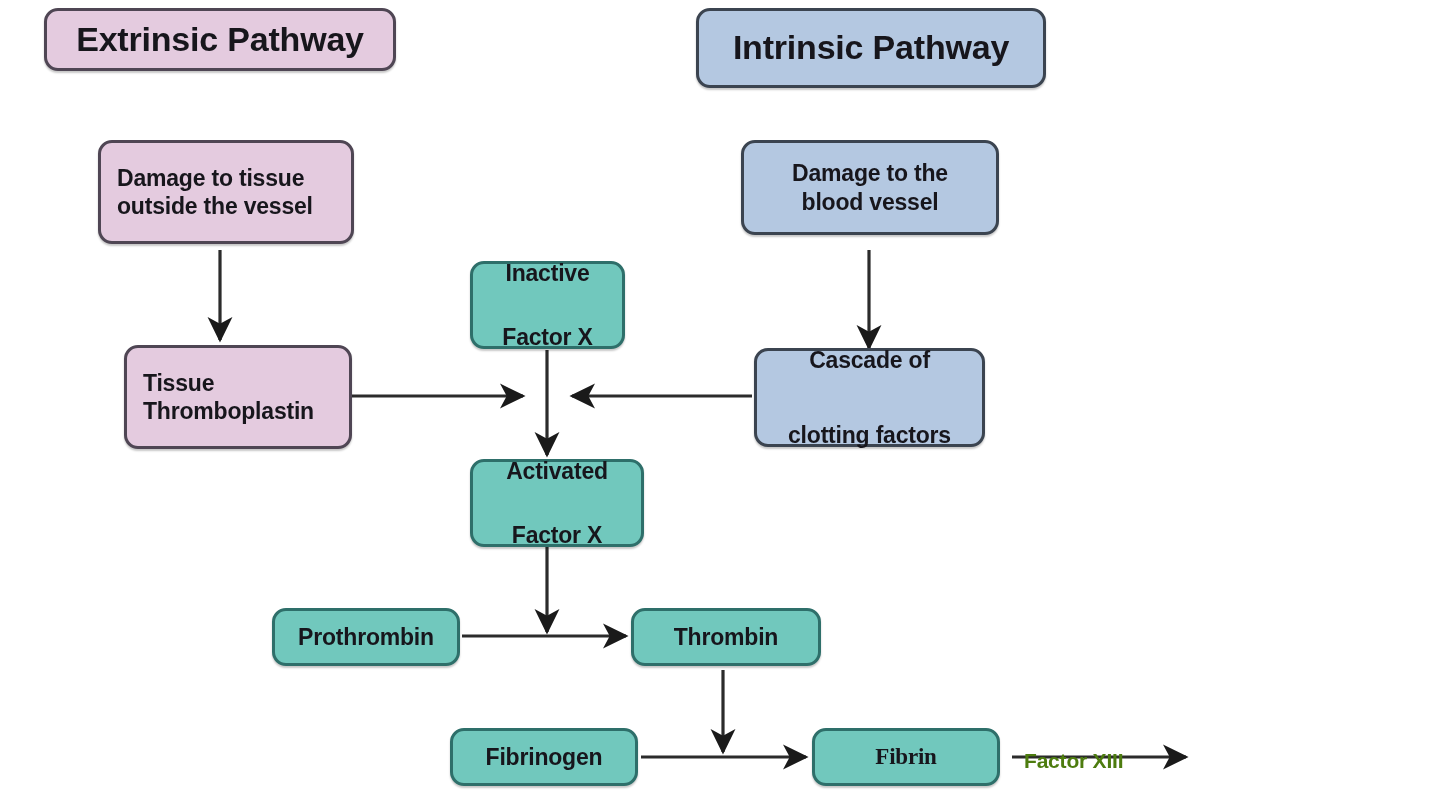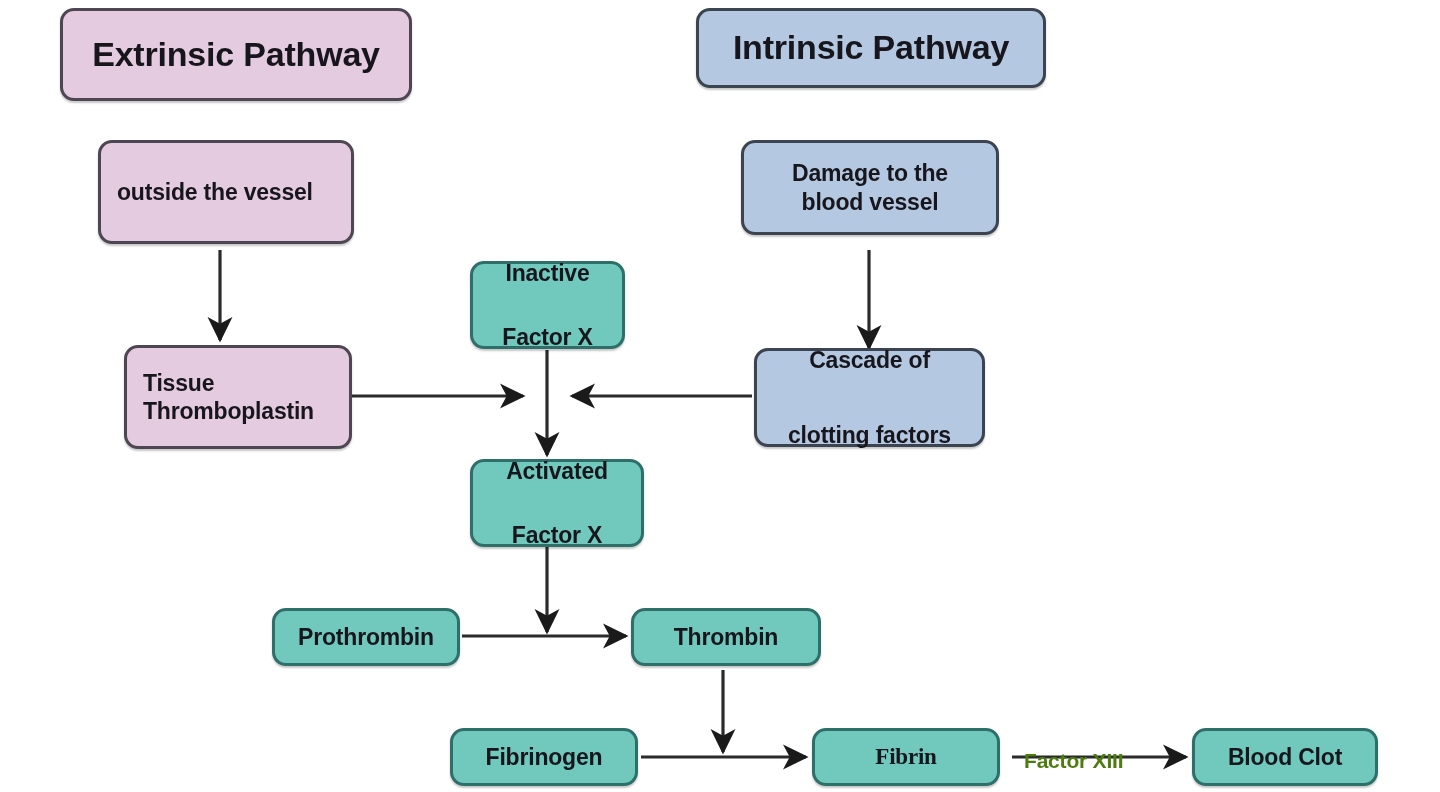--- a/index.html
+++ b/index.html
@@ -100,29 +100,30 @@
       <path d="M462,636 L626,636"></path>
 
       <path d="M723,670 L723,752"></path>
 
       <path d="M641,757 L806,757"></path>
 
       <path d="M1012,757 L1186,757"></path>
     </g>
   </svg>
 
-  <div class="node header-box pink center" style="left:60px; top:8px; width:352px; height:93px;">
+  <div class="node header-box pink center" style="left:44px; top:8px; width:352px; height:63px;">
     <span>Extrinsic Pathway</span>
   </div>
 
   <div class="node header-box blue center" style="left:696px; top:8px; width:350px; height:80px;">
     <span>Intrinsic Pathway</span>
   </div>
 
   <div class="node body-box pink left pad-left" style="left:98px; top:140px; width:256px; height:104px;">
+    <span>Damage to tissue</span>
     <span>outside the vessel</span>
   </div>
 
   <div class="node body-box pink left pad-left" style="left:124px; top:345px; width:228px; height:104px;">
     <span>Tissue</span>
     <span>Thromboplastin</span>
   </div>
 
   <div class="node body-box blue center pad-box" style="left:741px; top:140px; width:258px; height:95px;">
     <span>Damage to the</span>
@@ -153,19 +154,16 @@
   </div>
 
   <div class="node body-box teal center pad-box" style="left:450px; top:728px; width:188px; height:58px;">
     <span>Fibrinogen</span>
   </div>
 
   <div class="node body-box teal center pad-box" style="left:812px; top:728px; width:188px; height:58px;font-family:Liberation Serif, serif;">
     <span>Fibrin</span>
   </div>
 
-  <div class="node body-box teal center pad-box" style="left:1192px; top:728px; width:186px; height:58px;">
-    <span>Blood Clot</span>
-  </div>
 
   <div class="edge-label" style="left:1024px; top:718px;">Factor XIII</div>
 
 </div>
 
 </body></html>

